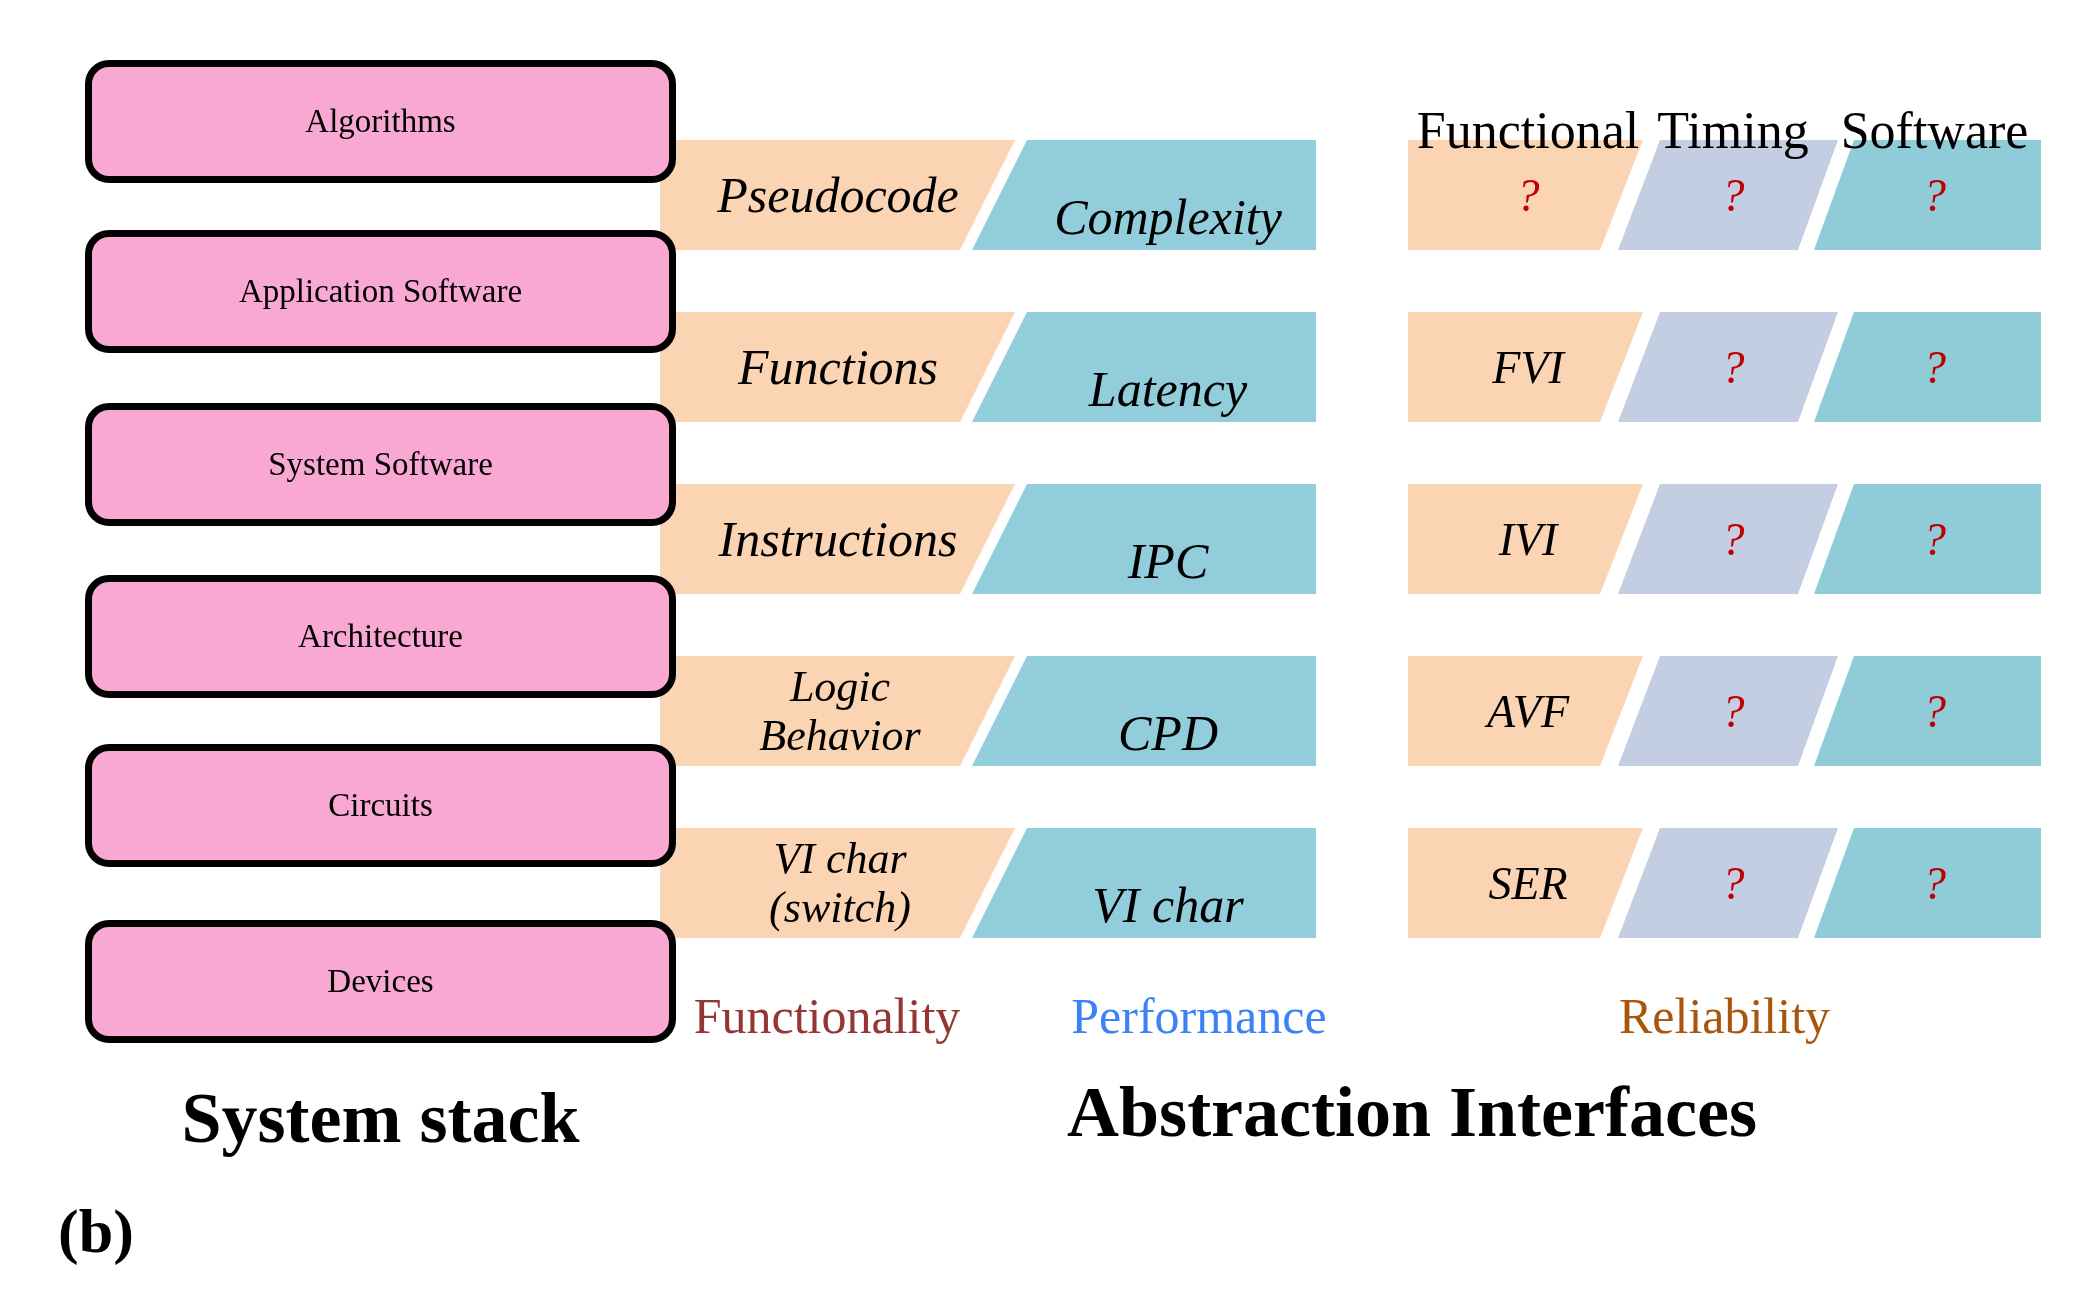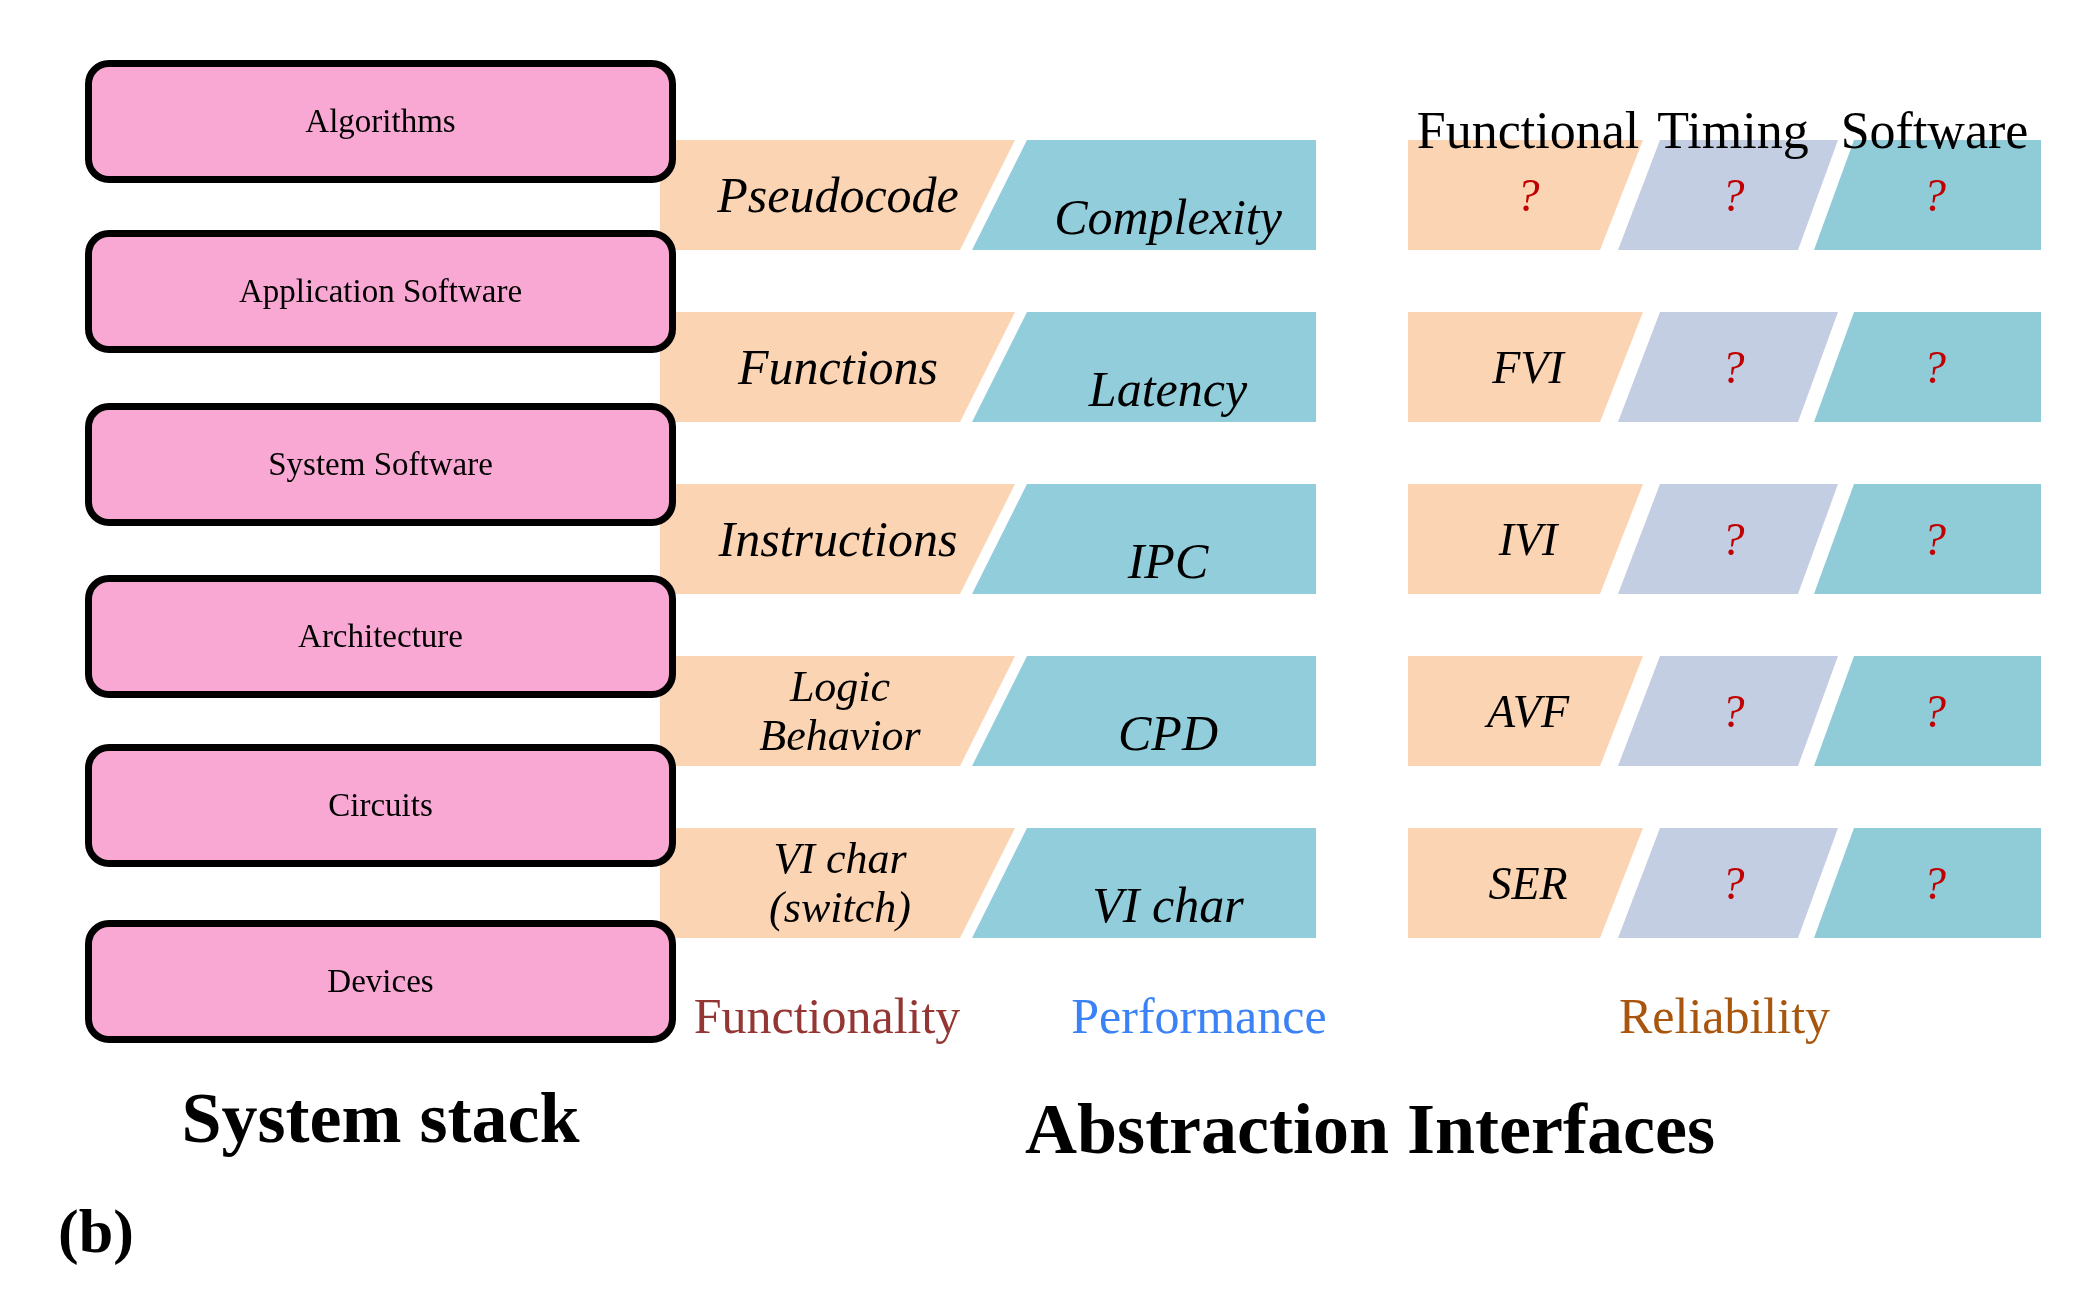--- a/index.html
+++ b/index.html
@@ -51,21 +51,21 @@
   
   .axis-label{position:absolute;top:988px;height:56px;display:flex;align-items:center;
     justify-content:center;font-size:50px;z-index:2;}
   .axis-func{left:660px;width:334px;color:#943634;}
   .axis-perf{left:1046px;width:306px;color:#3b82f6;}
   .axis-rel{left:1408px;width:633px;color:#A8560E;}
   
   .section-title{position:absolute;top:1072px;height:80px;display:flex;align-items:center;
     justify-content:center;font-weight:bold;font-size:72px;z-index:2;}
   .title-stack{left:85px;width:591px;margin-top:6px;}
-  .title-ifaces{left:930px;width:880px;margin-top:17px;}
+  .title-ifaces{left:972px;width:880px;}
   .fig-label{position:absolute;left:58px;top:1196px;font-weight:bold;font-size:62px;z-index:2;}
 </style>
 </head>
 <body>
 
 <div class="canvas" style="--orange:#FBD4B4;--blue:#92CDDC;--lavender:#C4CEE2;--teal:#90CBD8;">
 
   <div class="mband" style="top:140px">
     <div class="m-orange"></div>
     <div class="m-blue"></div>

